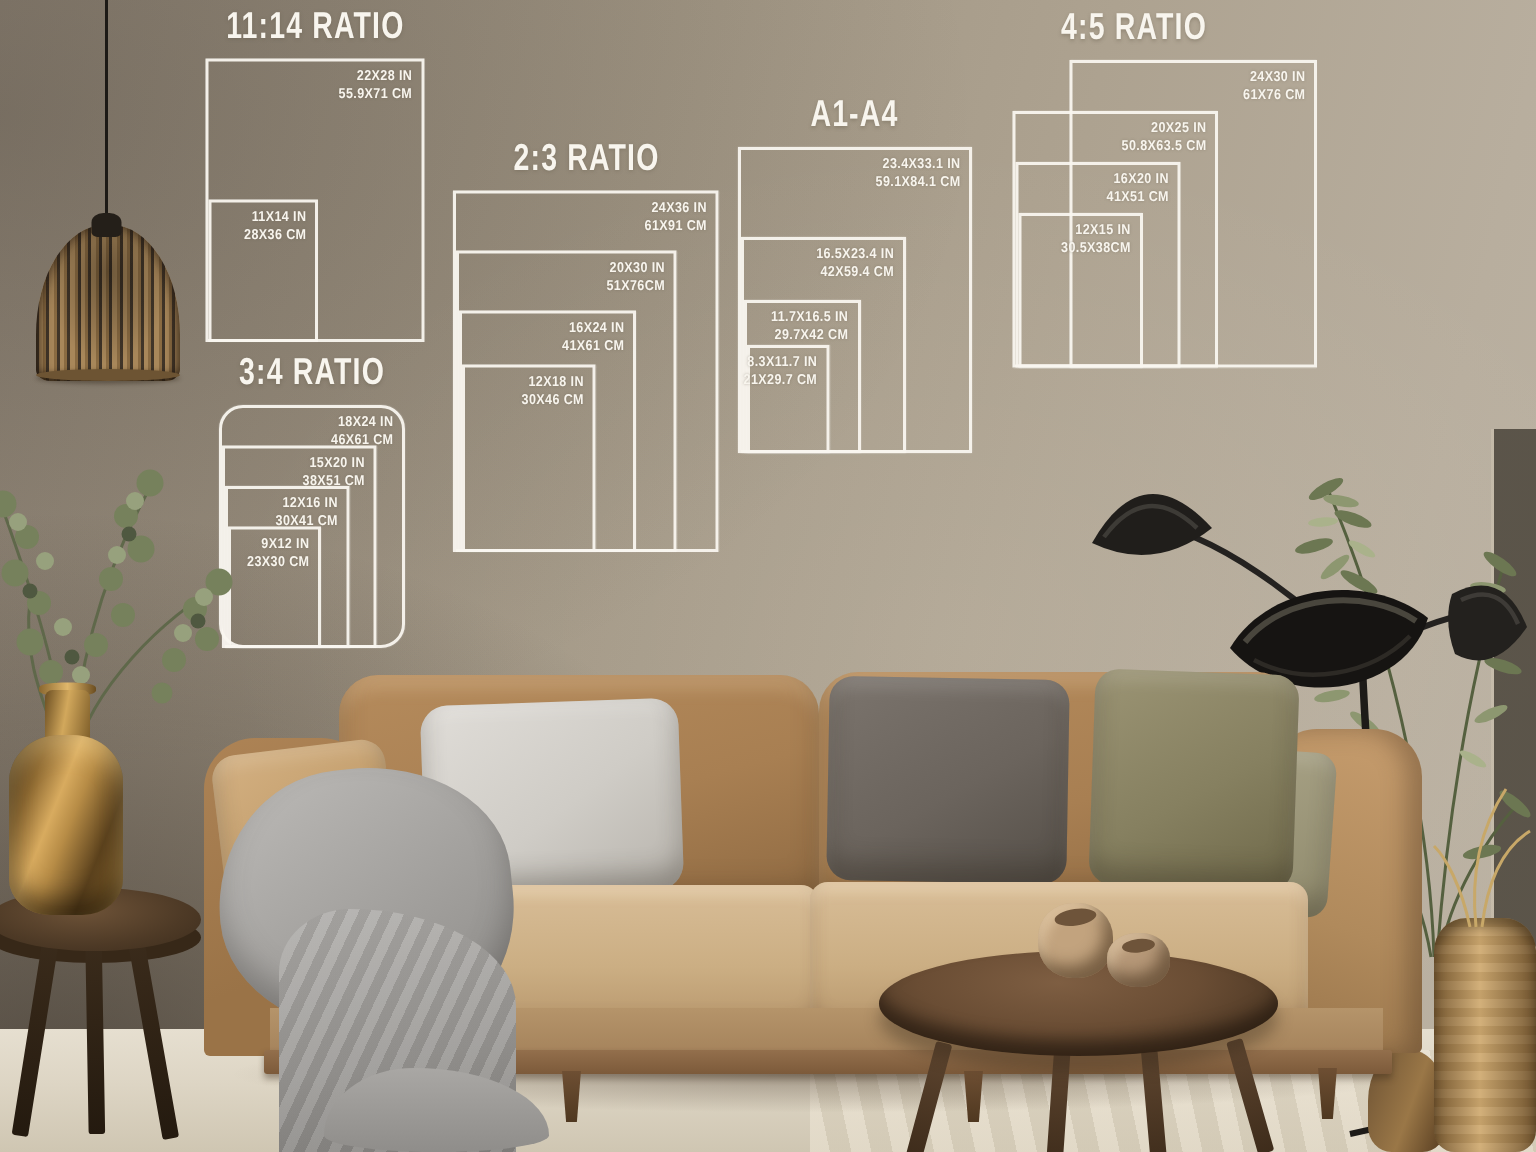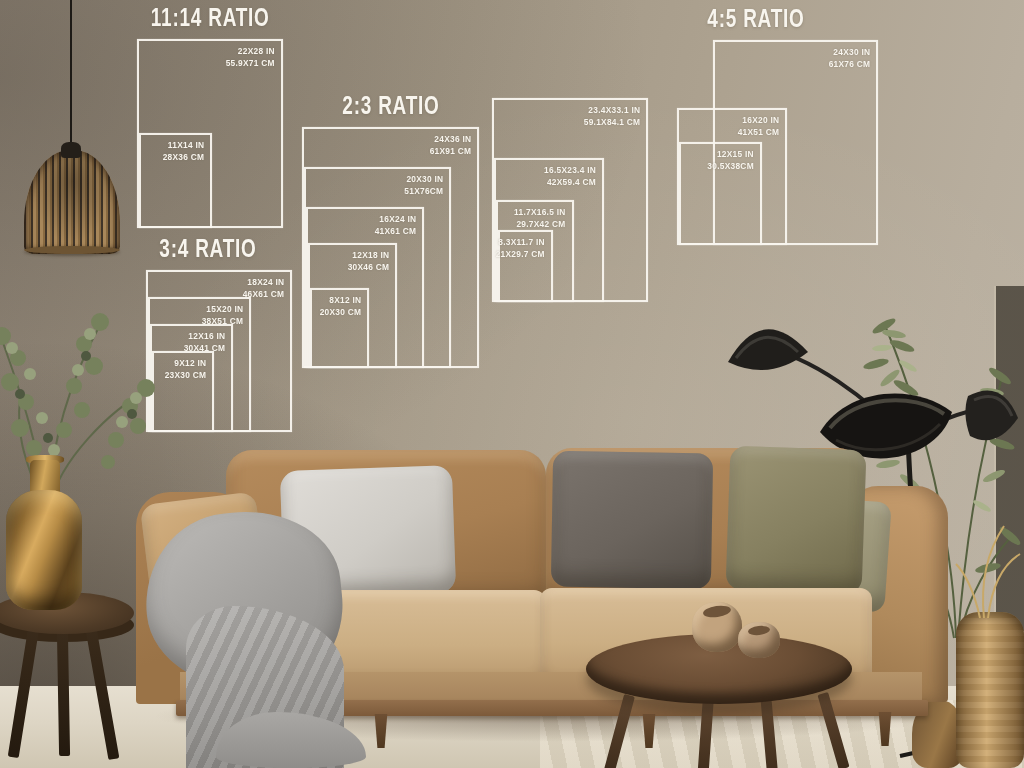--- a/index.html
+++ b/index.html
@@ -190,30 +190,24 @@
             <div>16X24 IN</div>
             <div>41X61 CM</div>
           </div>
         </div>
         <div class="size-rect" style="width: 89px; height: 125px; left: 6px;">
           <div class="size-label">
             <div>12X18 IN</div>
             <div>30X46 CM</div>
           </div>
         </div>
-        <div class="size-rect" style="width: 59px; height: 80px; left: 8px;">
-          <div class="size-label">
-            <div>8X12 IN</div>
-            <div>20X30 CM</div>
-          </div>
-        </div>
       </div>
       <div class="chart" style="left: 146px; top: 270px; width: 124px; height: 162px;">
         <div class="chart-title"><span>3:4 RATIO</span></div>
-        <div class="size-rect" style="width: 146px; height: 162px; left: 0px;">
+        <div class="size-rect" style="width: 124px; height: 162px; left: 0px; border-radius: 16px;">
           <div class="size-label">
             <div>18X24 IN</div>
             <div>46X61 CM</div>
           </div>
         </div>
         <div class="size-rect" style="width: 103px; height: 135px; left: 2px;">
           <div class="size-label">
             <div>15X20 IN</div>
             <div>38X51 CM</div>
           </div>
@@ -225,20 +219,21 @@
           </div>
         </div>
         <div class="size-rect" style="width: 62px; height: 81px; left: 6px;">
           <div class="size-label">
             <div>9X12 IN</div>
             <div>23X30 CM</div>
           </div>
         </div>
       </div>
       <div class="chart" style="left: 492px; top: 98px; width: 156px; height: 204px;">
+        <div class="chart-title"><span>A1-A4</span></div>
         <div class="size-rect" style="width: 156px; height: 204px; left: 0px;">
           <div class="size-label">
             <div>23.4X33.1 IN</div>
             <div>59.1X84.1 CM</div>
           </div>
         </div>
         <div class="size-rect" style="width: 110px; height: 144px; left: 2px;">
           <div class="size-label">
             <div>16.5X23.4 IN</div>
             <div>42X59.4 CM</div>
@@ -256,20 +251,26 @@
             <div>21X29.7 CM</div>
           </div>
         </div>
       </div>
       <div class="chart" style="left: 673px; top: 40px; width: 165px; height: 205px;">
         <div class="chart-title"><span>4:5 RATIO</span></div>
         <div class="size-rect" style="width: 165px; height: 205px; left: 0px; margin-left: 40px;">
           <div class="size-label">
             <div>24X30 IN</div>
             <div>61X76 CM</div>
+          </div>
+        </div>
+        <div class="size-rect" style="width: 137px; height: 171px; left: 2px;">
+          <div class="size-label">
+            <div>20X25 IN</div>
+            <div>50.8X63.5 CM</div>
           </div>
         </div>
         <div class="size-rect" style="width: 110px; height: 137px; left: 4px;">
           <div class="size-label">
             <div>16X20 IN</div>
             <div>41X51 CM</div>
           </div>
         </div>
         <div class="size-rect" style="width: 83px; height: 103px; left: 6px;">
           <div class="size-label">

